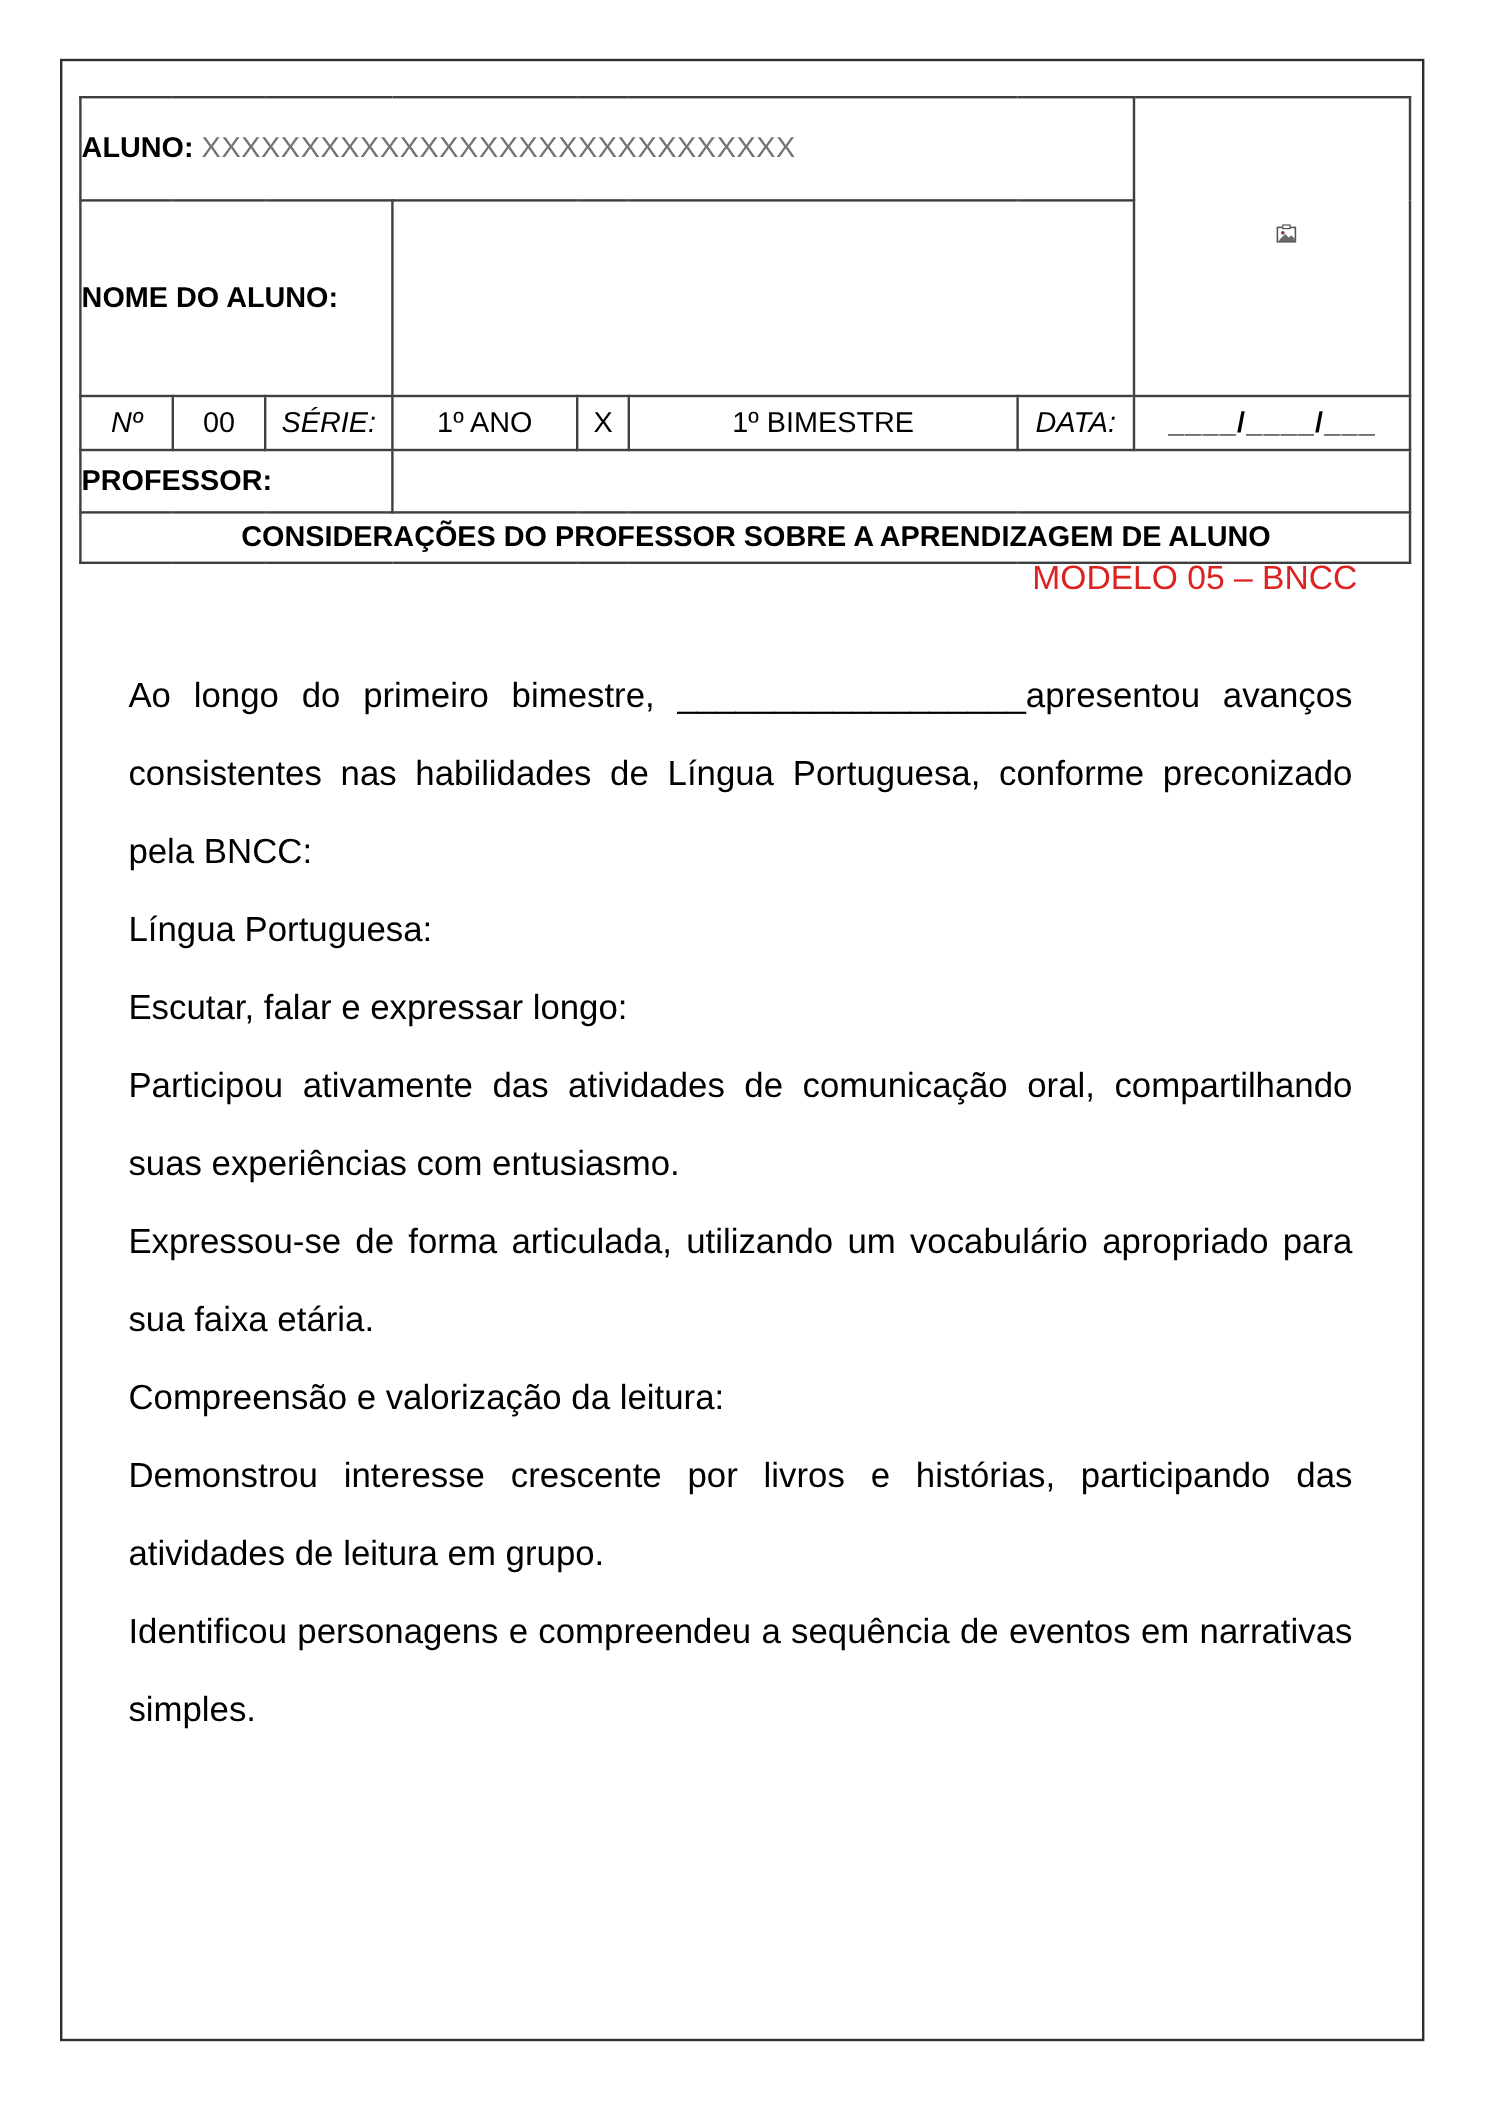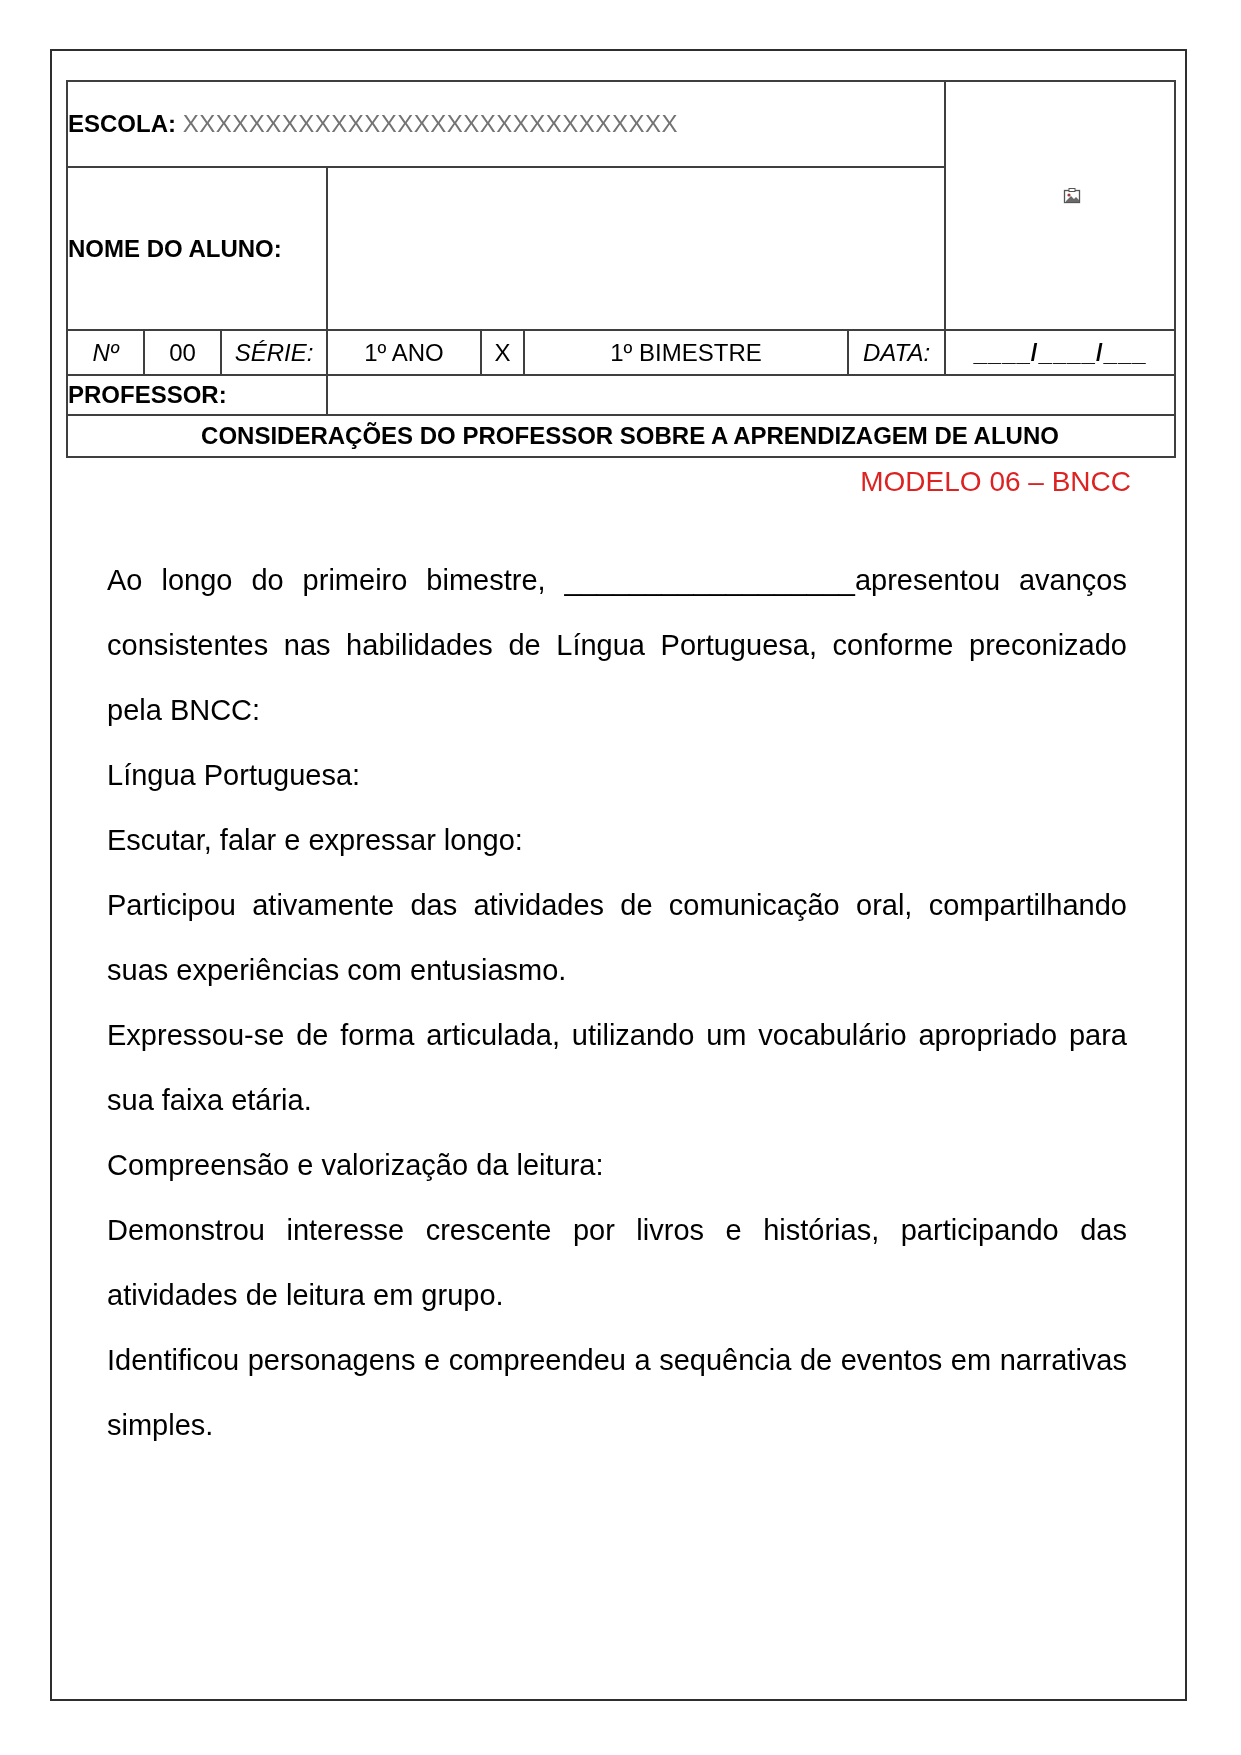--- a/index.html
+++ b/index.html
@@ -17,21 +17,21 @@
     border-collapse:collapse;table-layout:fixed;
   }
   table.header-table td{
     border:2px solid #3f3f3f;box-sizing:border-box;
     font-size:24px;vertical-align:middle;padding:0;background:#fff;
     white-space:nowrap;overflow:hidden;
   }
   tr.r1 td{height:86px;}
   tr.r2 td{height:163px;}
   tr.r3 td{height:45px;}
-  tr.r4 td{height:40px;margin-top:44px;}
+  tr.r4 td{height:52px;margin-top:44px;}
   tr.r5 td{height:42px;padding-left:18px;}
   td.pad-l{padding-left:13px;text-align:center;font-style:italic;}
   td.c{text-align:center;}
   .bold{font-weight:bold;}
   td.escola-cell{font-size:25px;padding-left:14px;}
   .escola-x{color:#737373;letter-spacing:.5px;}
   td.nome-cell{font-size:25px;font-weight:bold;padding-left:14px;padding-bottom:22px;}
   td.icon-cell{text-align:center;vertical-align:middle;}
   td.icon-cell svg{transform:translate(12px,-8px);}
   td.professor-cell{font-size:25px;font-weight:bold;padding-left:13px;}
@@ -59,21 +59,21 @@
       <col style="width:106px">
     <col style="width:154px">
       <col style="width:43px">
       <col style="width:324px">
     <col style="width:97px">
       <col style="width:230px">
   </colgroup>
   <tbody>
     <tr class="r1">
       <td colspan="7" class="escola-cell">
-        <span class="bold">ESCOLA:</span>
+        <span class="bold">ALUNO:</span>
         <span class="escola-x">XXXXXXXXXXXXXXXXXXXXXXXXXXXXXX</span>
       </td>
       <td rowspan="2" class="icon-cell">
         <svg width="19" height="19" viewBox="0 0 19 19">
           <rect x="1.5" y="3.5" width="15" height="12" fill="#ffffff" stroke="#555555" stroke-width="1.3"></rect>
           <rect x="6" y="1.5" width="6" height="3" fill="#ffffff" stroke="#555555" stroke-width="1"></rect>
           <circle cx="6" cy="8" r="1.6" fill="#9a3b3b"></circle>
           <path d="M3 14 L8 9 L11 12 L13 10 L16 13 L16 15 L3 15 Z" fill="#6a6a6a"></path>
         </svg>
       </td>
@@ -95,21 +95,21 @@
     <tr class="r4">
       <td colspan="3" class="professor-cell">PROFESSOR:</td>
       <td colspan="5"></td>
     </tr>
     <tr class="r5">
       <td colspan="8" class="consid-cell">CONSIDERAÇÕES DO PROFESSOR SOBRE A APRENDIZAGEM DE ALUNO</td>
     </tr>
   </tbody>
 </table>
 
-<div class="modelo">MODELO 06 – BNCC</div>
+<div class="modelo">MODELO 05 – BNCC</div>
 
 <div class="body-text">
   <p>Ao longo do primeiro bimestre, __________________apresentou avanços consistentes nas habilidades de Língua Portuguesa, conforme preconizado pela BNCC:</p>
   <p>Língua Portuguesa:</p>
   <p>Escutar, falar e expressar longo:</p>
   <p>Participou ativamente das atividades de comunicação oral, compartilhando suas experiências com entusiasmo.</p>
   <p>Expressou-se de forma articulada, utilizando um vocabulário apropriado para sua faixa etária.</p>
   <p>Compreensão e valorização da leitura:</p>
   <p>Demonstrou interesse crescente por livros e histórias, participando das atividades de leitura em grupo.</p>
   <p>Identificou personagens e compreendeu a sequência de eventos em narrativas simples.</p>

